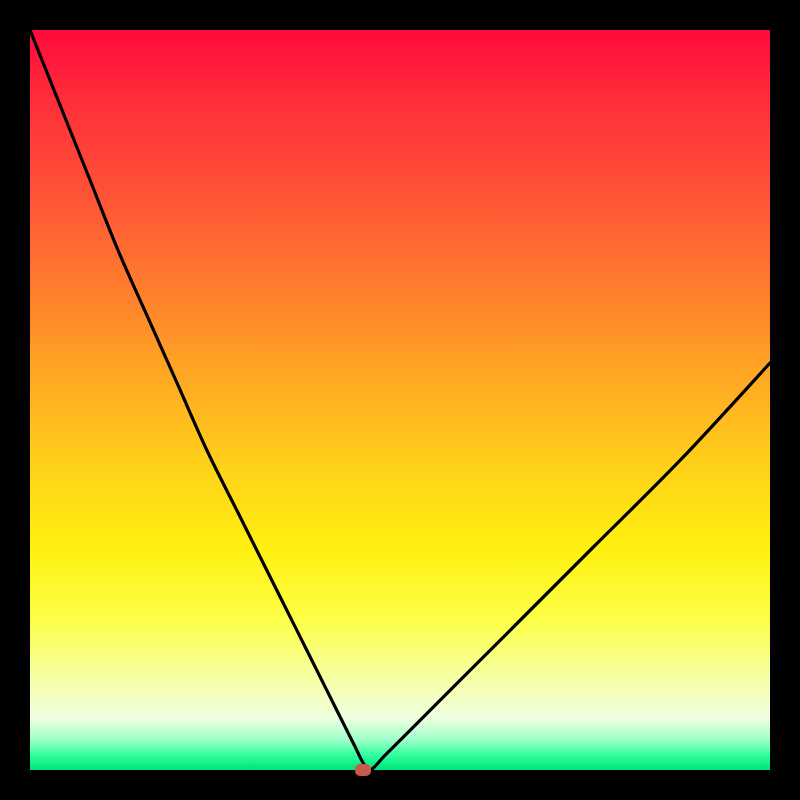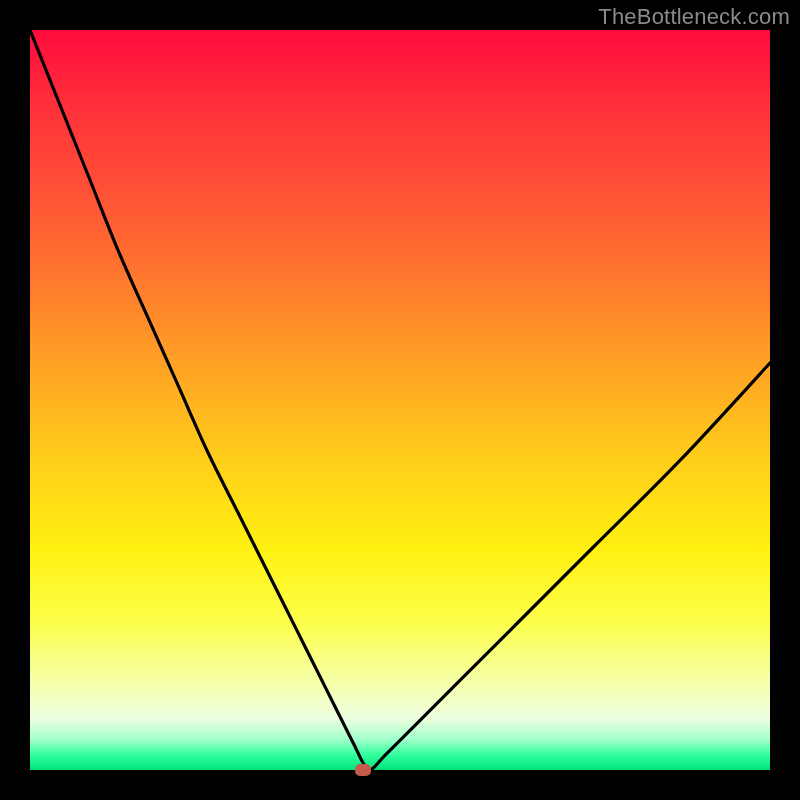--- a/index.html
+++ b/index.html
@@ -66,20 +66,19 @@
     font-size: 22px;
     font-weight: 500;
     letter-spacing: 0.2px;
     user-select: none;
   }
 </style>
 </head>
 <body>
 
 <div class="frame">
-  <div class="watermark">TheBottleneck.com</div>
   <div class="plot-area">
     <svg class="curve" viewBox="0 0 740 740" preserveAspectRatio="none">
       <path id="curve-path" fill="none" stroke="#000000" stroke-width="3.2" stroke-linejoin="round" stroke-linecap="round" d="M 0.00 0.00 C 4.93 12.33, 19.73 49.33, 29.60 74.00 C 39.47 98.67, 49.33 123.33, 59.20 148.00 C 69.07 172.67, 78.93 198.57, 88.80 222.00 C 98.67 245.43, 108.53 266.40, 118.40 288.60 C 128.27 310.80, 138.13 333.00, 148.00 355.20 C 157.87 377.40, 167.73 400.83, 177.60 421.80 C 187.47 442.77, 197.33 461.27, 207.20 481.00 C 217.07 500.73, 226.93 520.47, 236.80 540.20 C 246.67 559.93, 256.53 579.67, 266.40 599.40 C 276.27 619.13, 288.60 643.80, 296.00 658.60 C 303.40 673.40, 305.87 678.33, 310.80 688.20 C 315.73 698.07, 321.90 710.40, 325.60 717.80 C 329.30 725.20, 330.53 728.90, 333.00 732.60 C 335.47 736.30, 336.70 741.23, 340.40 740.00 C 344.10 738.77, 347.80 732.60, 355.20 725.20 C 362.60 717.80, 372.47 707.93, 384.80 695.60 C 397.13 683.27, 411.93 668.47, 429.20 651.20 C 446.47 633.93, 466.20 614.20, 488.40 592.00 C 510.60 569.80, 535.27 545.13, 562.40 518.00 C 589.53 490.87, 621.60 460.03, 651.20 429.20 C 680.80 398.37, 725.20 349.03, 740.00 333.00"></path>
     </svg>
     <div id="marker" class="marker" style="left: 333px; top: 740px; background: rgb(198, 90, 77);"></div>
   </div>
 </div>
 
 </body></html>

